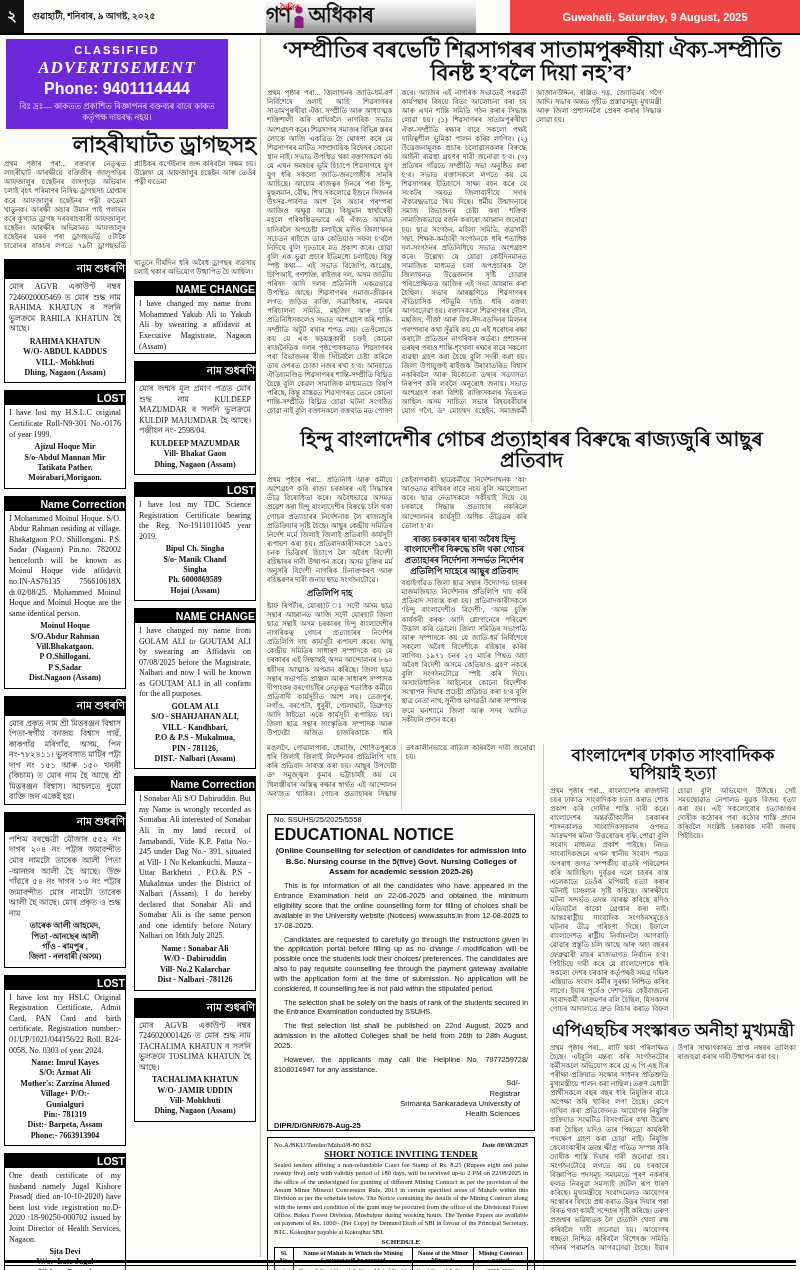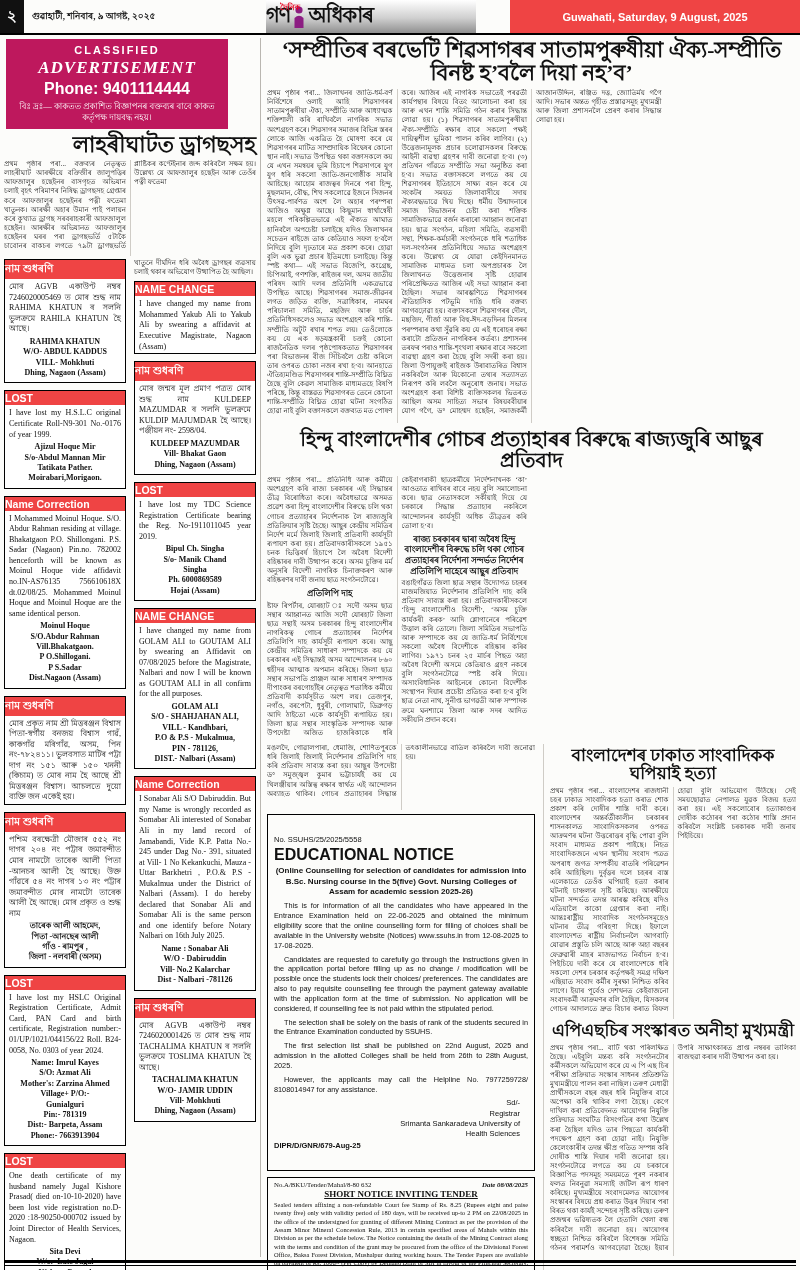--- a/index.html
+++ b/index.html
@@ -15,55 +15,55 @@
   .mh-pre{position:absolute;left:14px;top:1px;color:#e8001d;font-size:8px;font-weight:bold;}
   .mh-w1,.mh-w2{font-size:21px;font-weight:bold;letter-spacing:-1px;}
   .hdr-mid-sp{flex:1;}
   .hdr-right{flex:0 0 290px;background:#ef4444;color:#fff;display:flex;align-items:center;justify-content:center;
              font-family:"Liberation Sans",sans-serif;font-size:11px;font-weight:bold;}
   
   .content{display:flex;padding:3px 4px 0 4px;gap:6px;height:1222px;box-sizing:border-box;}
   .left-zone{width:252px;flex:0 0 252px;border-right:1px solid #b9b6b0;padding-right:4px;}
   .main-zone{flex:1;min-width:0;}
   
-  .classified{background:#be185d;color:#fff;text-align:center;padding:5px 4px 6px 4px;margin:1px 28px 4px 2px;}
+  .classified{background:#6d28d9;color:#fff;text-align:center;padding:5px 4px 6px 4px;margin:1px 28px 4px 2px;}
   .cl-1{font-family:"Liberation Sans",sans-serif;font-size:11px;font-weight:bold;letter-spacing:2px;}
   .cl-2{font-size:17px;font-weight:bold;font-style:italic;letter-spacing:1px;margin-top:2px;}
   .cl-3{font-size:16px;font-weight:bold;margin-top:2px;font-family:"Liberation Sans",sans-serif;}
   .cl-note{font-size:8.5px;margin-top:3px;line-height:1.3;}
   
   .drugs-h{font-size:22px;font-weight:bold;text-align:right;margin:2px 0 4px 0;line-height:1.05;}
   .cols2L{column-count:2;column-gap:8px;column-rule:1px solid #cfccc6;column-fill:auto;
           text-align:justify;font-size:7px;line-height:1.3;height:96px;overflow:hidden;margin-bottom:3px;}
   .leftcols{display:flex;gap:8px;}
   .lcol{width:122px;flex:0 0 122px;}
   .contpara{text-align:justify;font-size:7px;line-height:1.3;margin:0 0 4px 0;}
   
   .notice{border:1.5px solid #000;margin:0 0 7px 0;background:#fff;}
-  .notice-title{background:#ef4444;color:#fff;text-align:left;font-weight:bold;
+  .notice-title{background:#000000;color:#fff;text-align:right;font-weight:bold;
                 font-size:10.5px;padding:1px 0;font-family:"Liberation Sans",sans-serif;}
   .notice-body{padding:3px 4px 1px 4px;font-size:8px;line-height:1.32;text-align:justify;}
   .notice-sig{padding:1px 4px 4px 4px;font-size:8px;line-height:1.3;text-align:center;
               white-space:pre-line;font-weight:bold;}
   
   .h1{font-size:21.5px;font-weight:bold;text-align:center;margin:1px 0 5px 0;line-height:1.05;}
   .h2{font-size:20px;font-weight:bold;text-align:center;margin:6px 0 5px 0;line-height:1.05;}
   .h3{font-size:17px;font-weight:bold;text-align:center;margin:3px 0 4px 0;line-height:1.05;}
   .cols4{column-count:4;column-gap:9px;column-rule:1px solid #cfccc6;column-fill:auto;
          text-align:justify;font-size:7px;line-height:1.3;overflow:hidden;}
   .cols2{column-count:2;column-gap:9px;column-rule:1px solid #cfccc6;column-fill:auto;
          text-align:justify;font-size:7px;line-height:1.3;overflow:hidden;}
   .b340{height:334px;} .b268{height:268px;} .b72{height:66px;} .b236{height:232px;} .b212{height:212px;}
   .cols4 p,.cols2 p,.cols2L p{margin:0 0 3px 0;}
   .sub{font-size:8.5px;font-weight:bold;text-align:center;margin:2px 0 3px 0;line-height:1.25;}
   .bottom-split{display:flex;gap:8px;}
   .bleft{width:268px;flex:0 0 268px;}
   .bright{flex:1;min-width:0;border-left:1px solid #cfccc6;padding-left:6px;}
   
-  .edu-box{border:1.5px solid #000;padding:20px 6px;margin-top:4px;font-family:"Liberation Sans",sans-serif;}
+  .edu-box{border:1.5px solid #000;padding:0 6px;margin-top:4px;font-family:"Liberation Sans",sans-serif;}
   .ref{font-size:7.5px;}
   .edu-title{text-align:left;font-weight:bold;font-size:16px;margin:2px 0;}
   .edu-sub{text-align:center;font-weight:bold;font-size:8px;line-height:1.3;margin-bottom:4px;}
   .edu-box p{font-size:7.3px;line-height:1.35;text-align:justify;margin:0 0 4px 0;text-indent:10px;}
   .sig-block{text-align:right;font-size:7.5px;line-height:1.35;margin:4px 8px 2px 0;}
   .sig-block .org{white-space:pre-line;}
   .dipr{font-size:7.5px;font-weight:bold;margin-top:2px;}
   
   .tender-box{border:1.5px solid #000;padding:3px 6px;margin-top:6px;}
   .tender-head{display:flex;justify-content:space-between;font-size:6.8px;}

